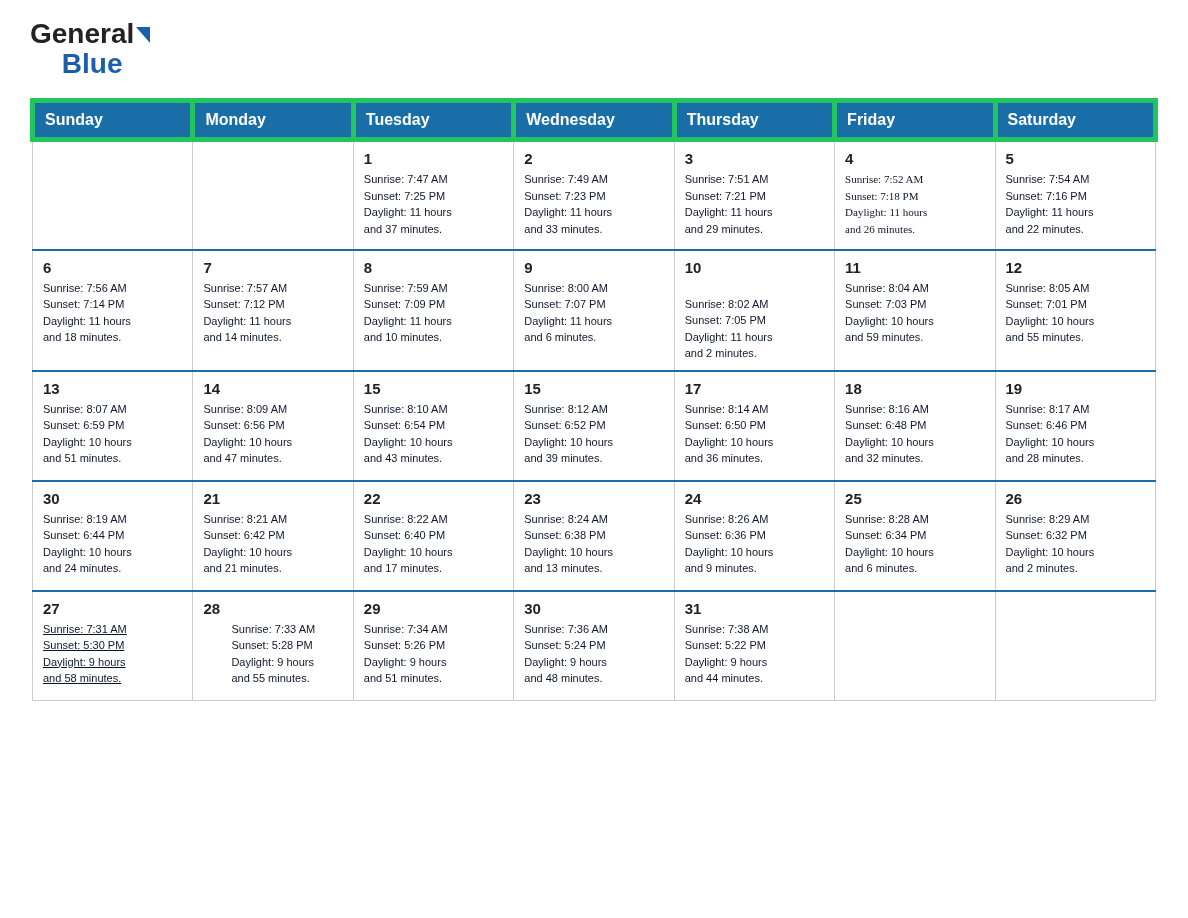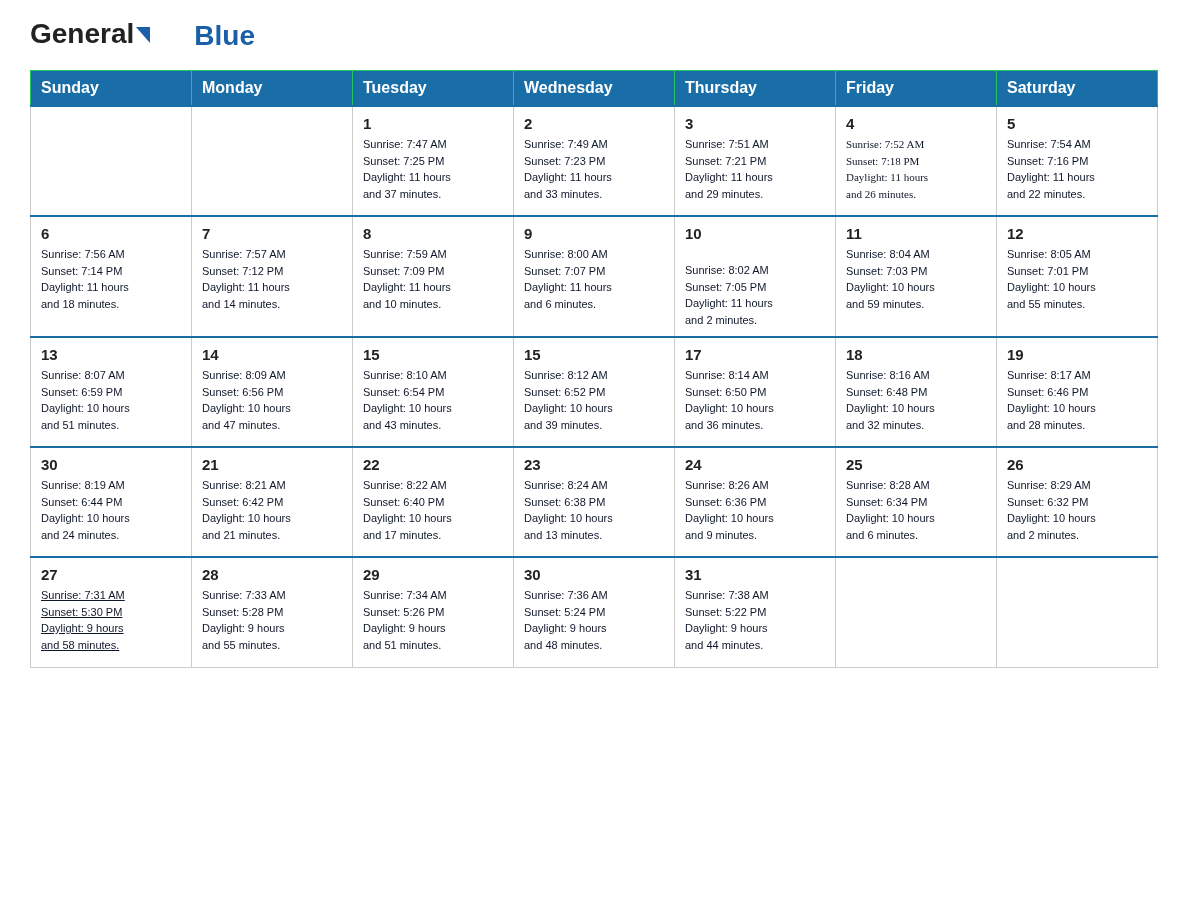--- a/index.html
+++ b/index.html
@@ -12,23 +12,22 @@
       padding: 20px 30px;
     }
     .header {
       display: flex;
       justify-content: space-between;
       align-items: flex-start;
       margin-bottom: 18px;
     }
     .logo-area {
       display: flex;
-      flex-direction: row;
-      align-items: flex-start;
-      gap: 40px;
+      flex-direction: column;
+      align-items: center;
     }
     .logo-text {
       display: flex;
       align-items: center;
       font-size: 28px;
       font-weight: bold;
       color: #222;
       line-height: 1;
     }
     .logo-general { color: #222; font-weight: bold; }
@@ -67,21 +66,21 @@
       border-collapse: collapse;
       table-layout: fixed;
     }
     .calendar-table thead tr th {
       background-color: #1a6ea8;
       color: #fff;
       font-size: 16px;
       font-weight: bold;
       padding: 8px 10px;
       text-align: left;
-      border: 1px solid #22c55e;
+      border: 5px solid #22c55e;
     }
     .calendar-table tbody tr td {
       border: 1px solid #ccc;
       vertical-align: top;
       padding: 8px 10px;
       font-size: 13px;
       color: #333;
       min-height: 100px;
       height: 110px;
     }
@@ -327,21 +326,21 @@
       <tr>
         <td>
           <span class="day-number">27</span>
           <div class="day-info" style="white-space: pre-line; text-decoration: underline;">Sunrise: 7:31 AM
 Sunset: 5:30 PM
 Daylight: 9 hours
 and 58 minutes.</div>
         </td>
         <td>
           <span class="day-number">28</span>
-          <div class="day-info" style="white-space: pre-line;">Sunrise: 7:33 AM
+          <div class="day-info" style="white-space: pre-line; margin-left: 28px;">Sunrise: 7:33 AM
 Sunset: 5:28 PM
 Daylight: 9 hours
 and 55 minutes.</div>
         </td>
         <td>
           <span class="day-number">29</span>
           <div class="day-info" style="white-space: pre-line;">Sunrise: 7:34 AM
 Sunset: 5:26 PM
 Daylight: 9 hours
 and 51 minutes.</div>

